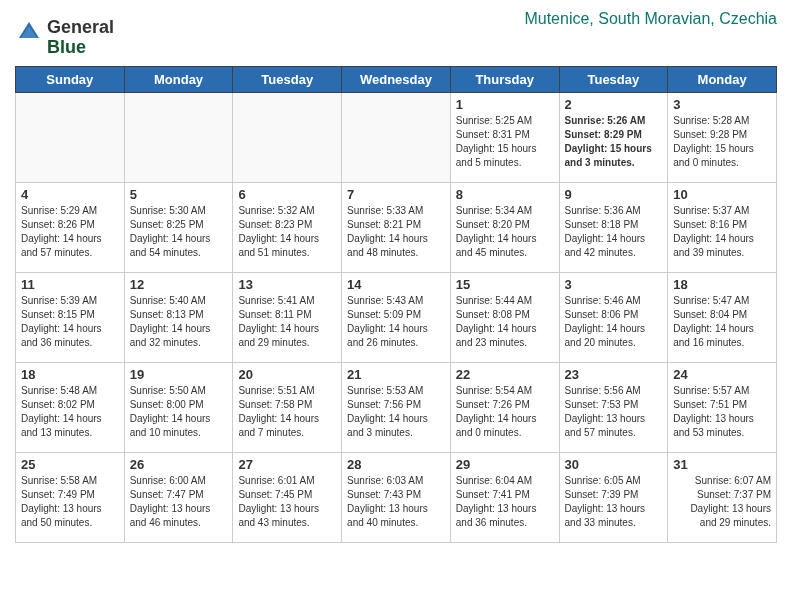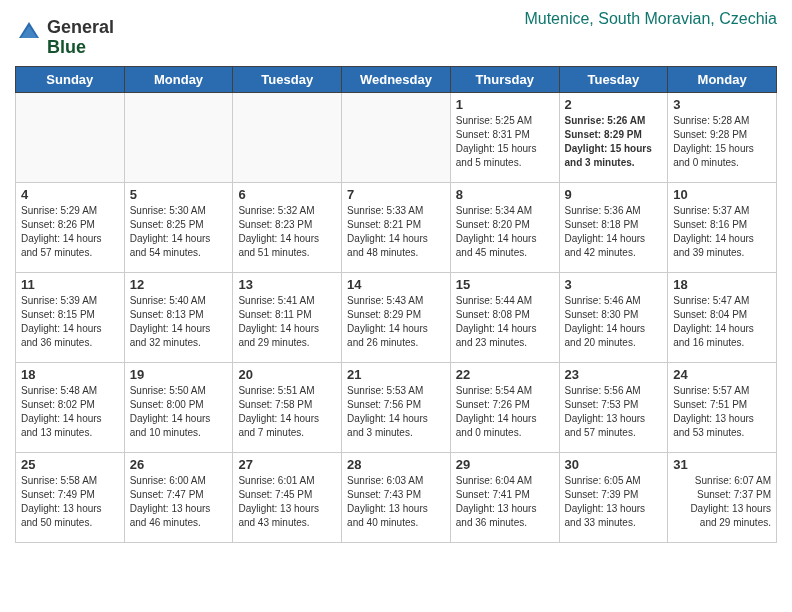--- a/index.html
+++ b/index.html
@@ -212,35 +212,35 @@
         <td>
           <div class="day-number">13</div>
           <div class="day-info" style="white-space: pre-line;">Sunrise: 5:41 AM
 Sunset: 8:11 PM
 Daylight: 14 hours
 and 29 minutes.</div>
         </td>
         <td>
           <div class="day-number">14</div>
           <div class="day-info" style="white-space: pre-line;">Sunrise: 5:43 AM
-Sunset: 8:29 PM
+Sunset: 5:09 PM
 Daylight: 14 hours
 and 26 minutes.</div>
         </td>
         <td>
           <div class="day-number">15</div>
           <div class="day-info" style="white-space: pre-line;">Sunrise: 5:44 AM
 Sunset: 8:08 PM
 Daylight: 14 hours
 and 23 minutes.</div>
         </td>
         <td>
           <div class="day-number">3</div>
           <div class="day-info" style="white-space: pre-line;">Sunrise: 5:46 AM
-Sunset: 8:30 PM
+Sunset: 8:06 PM
 Daylight: 14 hours
 and 20 minutes.</div>
         </td>
         <td>
           <div class="day-number">18</div>
           <div class="day-info" style="white-space: pre-line;">Sunrise: 5:47 AM
 Sunset: 8:04 PM
 Daylight: 14 hours
 and 16 minutes.</div>
         </td>

